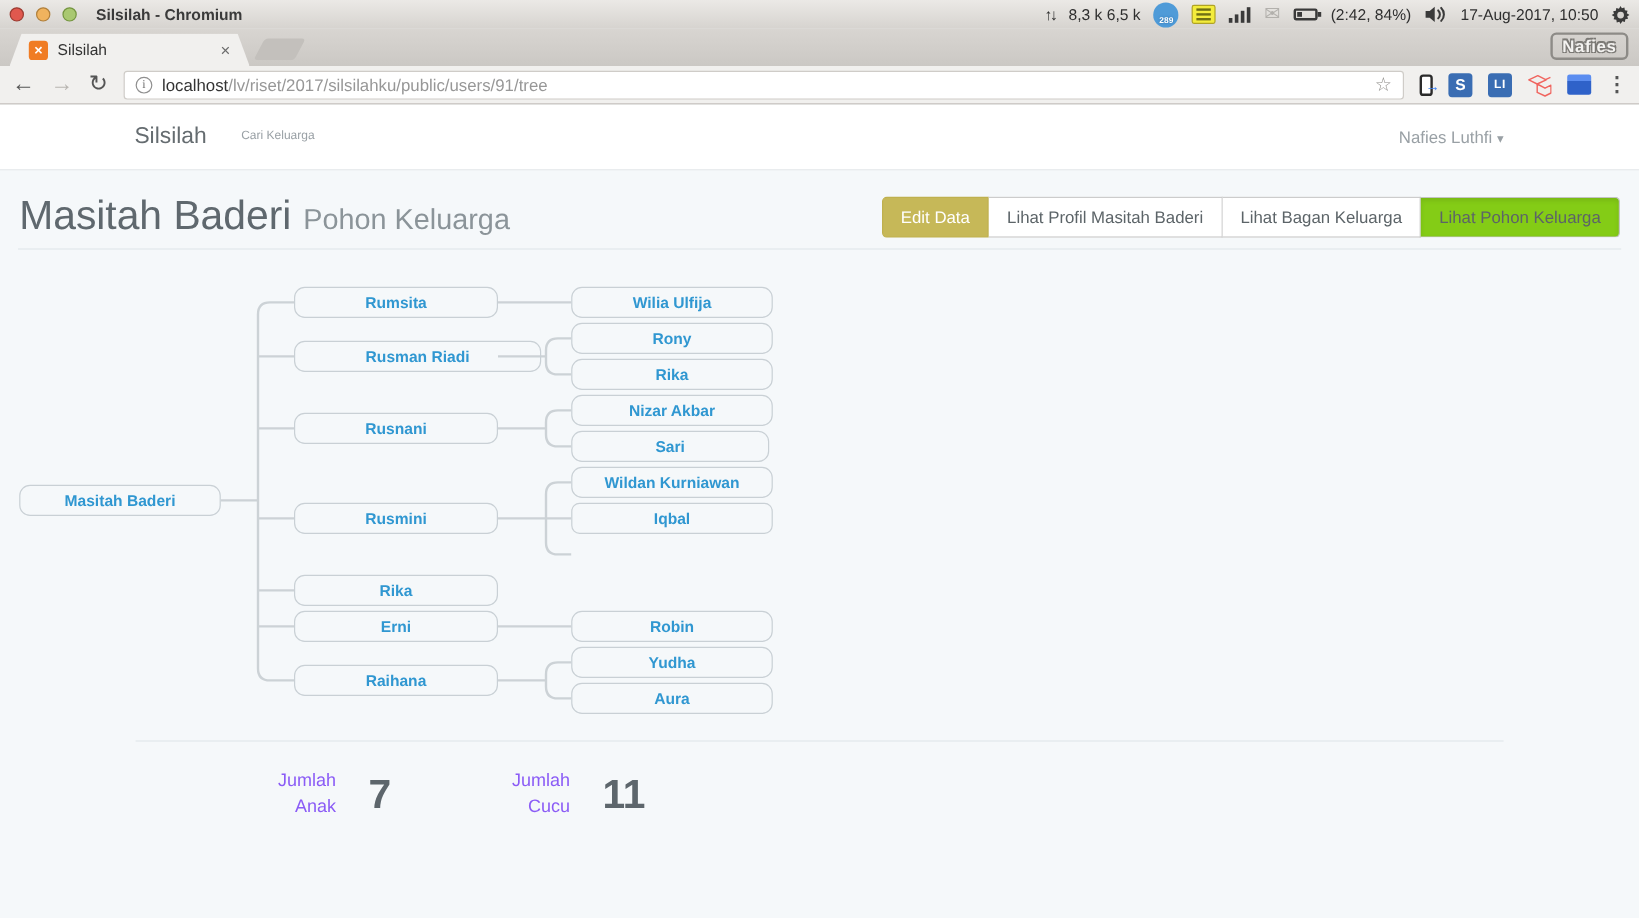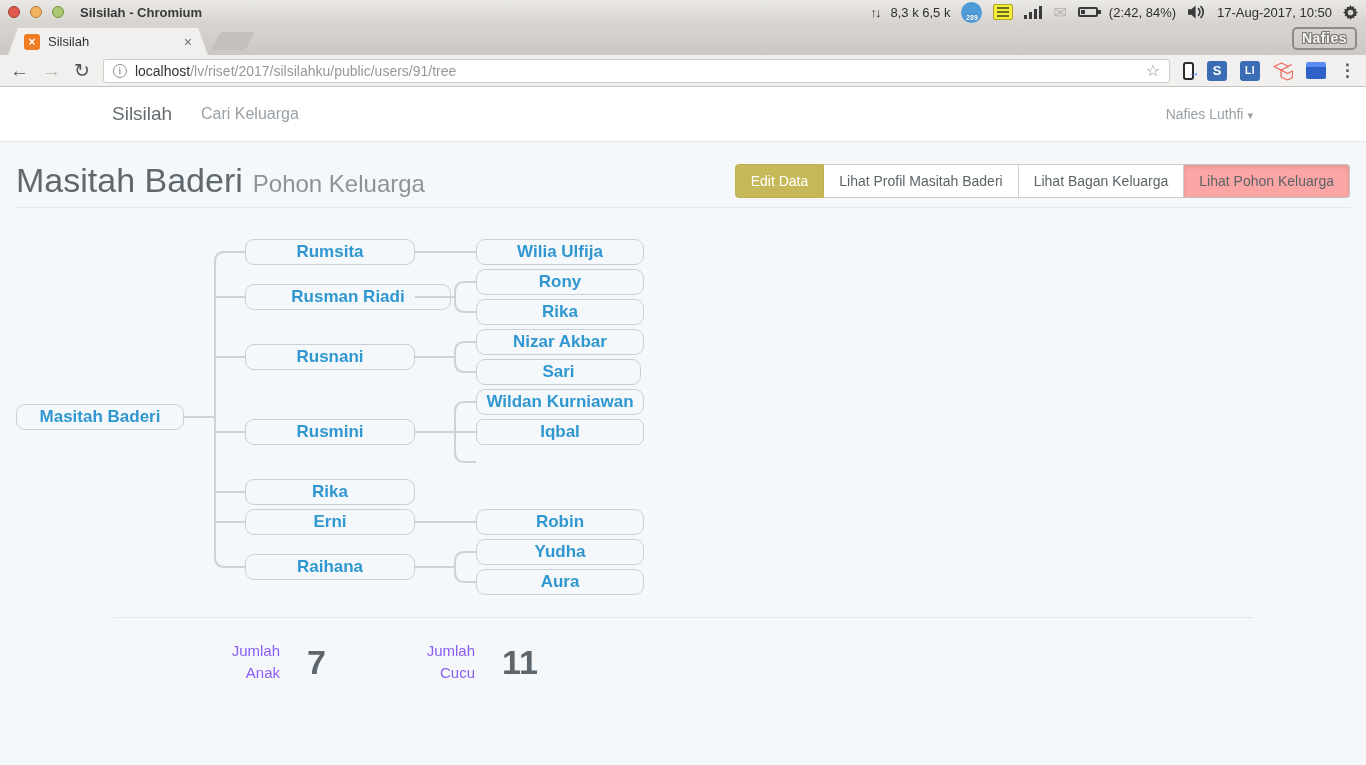--- a/index.html
+++ b/index.html
@@ -67,40 +67,40 @@
   .ext-letter { width:20px; height:20px; border-radius:3px; background:#3a6db3; color:#fff;
                 font-weight:bold; display:flex; align-items:center; justify-content:center; }
   .ext-s { font-size:13px; } .ext-li { font-size:10px; letter-spacing:.5px; }
   .ext-box { width:20px; height:17px; border-radius:2px; background:linear-gradient(#5b8df0 30%,#2f62c9 31%); }
   .menu-dots { font-size:17px; color:#555; font-weight:bold; }
 
   
   .page { position:absolute; left:0; top:87px; width:1366px; height:678px; background:#f5f8fa; color:#636b6f; }
   .navbar { position:absolute; left:0; top:0; width:100%; height:55px; background:#fff; border-bottom:1px solid #e4e8ea; }
   .brand { position:absolute; left:112px; top:0; line-height:54px; font-size:19px; color:#656c70; }
-  .nav-link { position:absolute; left:201px; top:0; line-height:54px; font-size:16px; color:#99a0a5; }
+  .nav-link { position:absolute; left:201px; top:0; line-height:54px; font-size:10px; color:#99a0a5; }
   .user-menu { position:absolute; right:113px; top:0; line-height:54px; font-size:14px; color:#99a0a5; }
   .user-menu .caret { font-size:11px; margin-left:4px; }
 
   .page-heading { position:absolute; left:16px; top:74px; font-size:34px; color:#5f686e; white-space:nowrap; }
   .page-heading .sub { font-size:24px; color:#8b9499; margin-left:10px; }
   .hr1 { position:absolute; left:15px; right:15px; top:120px; border-top:1px solid #e2e8eb; }
   .btn-group { position:absolute; right:16px; top:77px; display:flex; }
   .btn { height:34px; display:flex; align-items:center; padding:0 15px; font-size:14px; color:#5c6468;
          background:#fff; border:1px solid #ccc; border-left-width:0; white-space:nowrap; }
   .btn.gold { background:#c6b858; border:1px solid #bfb04e; color:#fff; border-radius:4px 0 0 4px; }
-  .btn.pressed { background:#fca5a5; border-color:#c3c3c3; border-radius:0 4px 4px 0;
+  .btn.pressed { background:#84cc16; border-color:#c3c3c3; border-radius:0 4px 4px 0;
          box-shadow:inset 0 2px 4px rgba(0,0,0,.10); }
 
   
   .tree { position:absolute; left:0; top:143px; width:700px; height:372px; }
   .tree svg { position:absolute; left:0; top:0; }
   .tnode { position:absolute; height:26px; border:1px solid #c9d0d5; border-radius:9px;
            display:flex; align-items:center; justify-content:center;
-           font-size:17px; font-weight:bold; color:#3097d1; background:transparent; }
+           font-size:13px; font-weight:bold; color:#3097d1; background:transparent; }
 
   
   .hr2 { position:absolute; left:113px; width:1140px; top:530px; border-top:1px solid #e2e8eb; }
   .stat-label { position:absolute; width:58px; text-align:right; font-size:15px; line-height:22px; color:#8b5cf6; }
   .stat-value { position:absolute; font-size:34px; font-weight:bold; color:#5d666c; }
 </style>
 </head>
 <body>
 
 <div id="screen">

